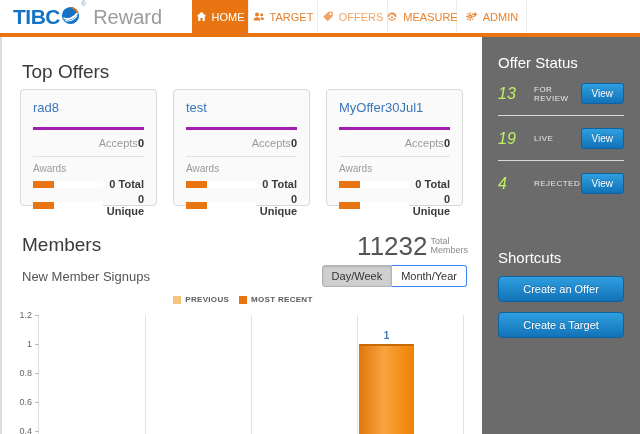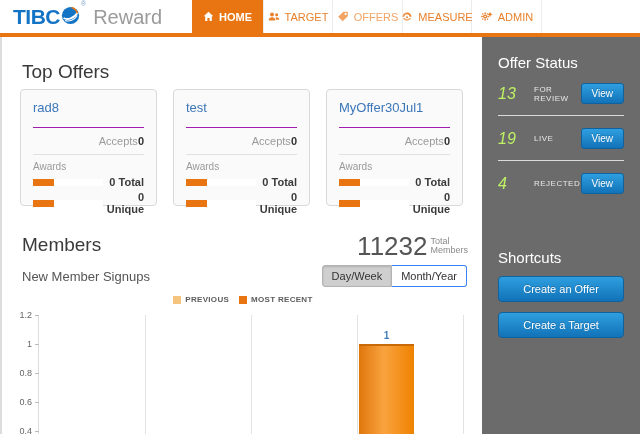--- a/index.html
+++ b/index.html
@@ -16,35 +16,35 @@
 
   .nav { position:absolute; left:192px; top:0; height:33px; display:flex; }
   .tab { height:33px; display:flex; align-items:center; justify-content:center; gap:5px;
          font-size:11px; color:#e8812c; border-right:1px solid #ececec; cursor:pointer; white-space:nowrap; }
   .tab .nav-ic { display:flex; }
   .tab svg { fill:#e8812c; }
   .tab.active { background:#e87511; color:#fff; }
   .tab.active svg { fill:#fff; }
   .tab.faded { color:#f2a465; }
   .tab.faded svg { fill:#f2a465; }
-  .t0{width:72px;font-weight:bold;} .t1{width:69px;} .t2{width:70px;} .t3{width:69px;} .t4{width:70px;}
+  .t0{width:57px;} .t1{width:69px;} .t2{width:70px;} .t3{width:69px;} .t4{width:70px;}
 
   .orange-bar { position:absolute; left:0; top:33px; width:640px; height:4px; background:#e87511; }
 
   
   .content { position:absolute; left:0; top:37px; width:482px; height:397px; background:#fff;
              border-left:2px solid #dcdcdc; }
   .h2 { font-size:19px; color:#3a3a3a; font-weight:400; }
   .top-offers-heading { position:absolute; left:20px; top:24px; }
 
   .cards { position:absolute; left:18px; top:52px; display:flex; gap:16px; }
   .card { width:137px; height:117px; background:#fafafa; border:1px solid #d9d9d9; border-radius:4px;
           padding:10px 12px 8px 12px; }
   .card-title { font-size:13px; color:#3b76b9; cursor:pointer; display:block;
-                border-bottom:1px solid #a21caf; padding-bottom:12px; }
+                border-bottom:3px solid #a21caf; padding-bottom:12px; }
   .accepts-row { display:flex; justify-content:flex-end; align-items:center;
                  border-bottom:1px solid #e2e2e2; padding:7px 0; }
   .accepts-label { font-size:11px; color:#9a9a9a; }
   .accepts-value { font-size:11px; color:#333; font-weight:700; }
   .awards-label { font-size:10px; color:#9a9a9a; margin:6px 0 4px 0; display:block; }
   .award-row { display:flex; align-items:center; margin-bottom:3px; }
   .award-track { width:70px; height:7px; background:#fff; }
   .award-fill { width:21px; height:7px; background:#e87511; }
   .award-text { flex:1; text-align:right; font-size:11px; font-weight:700; color:#3b3b3b; }
 

